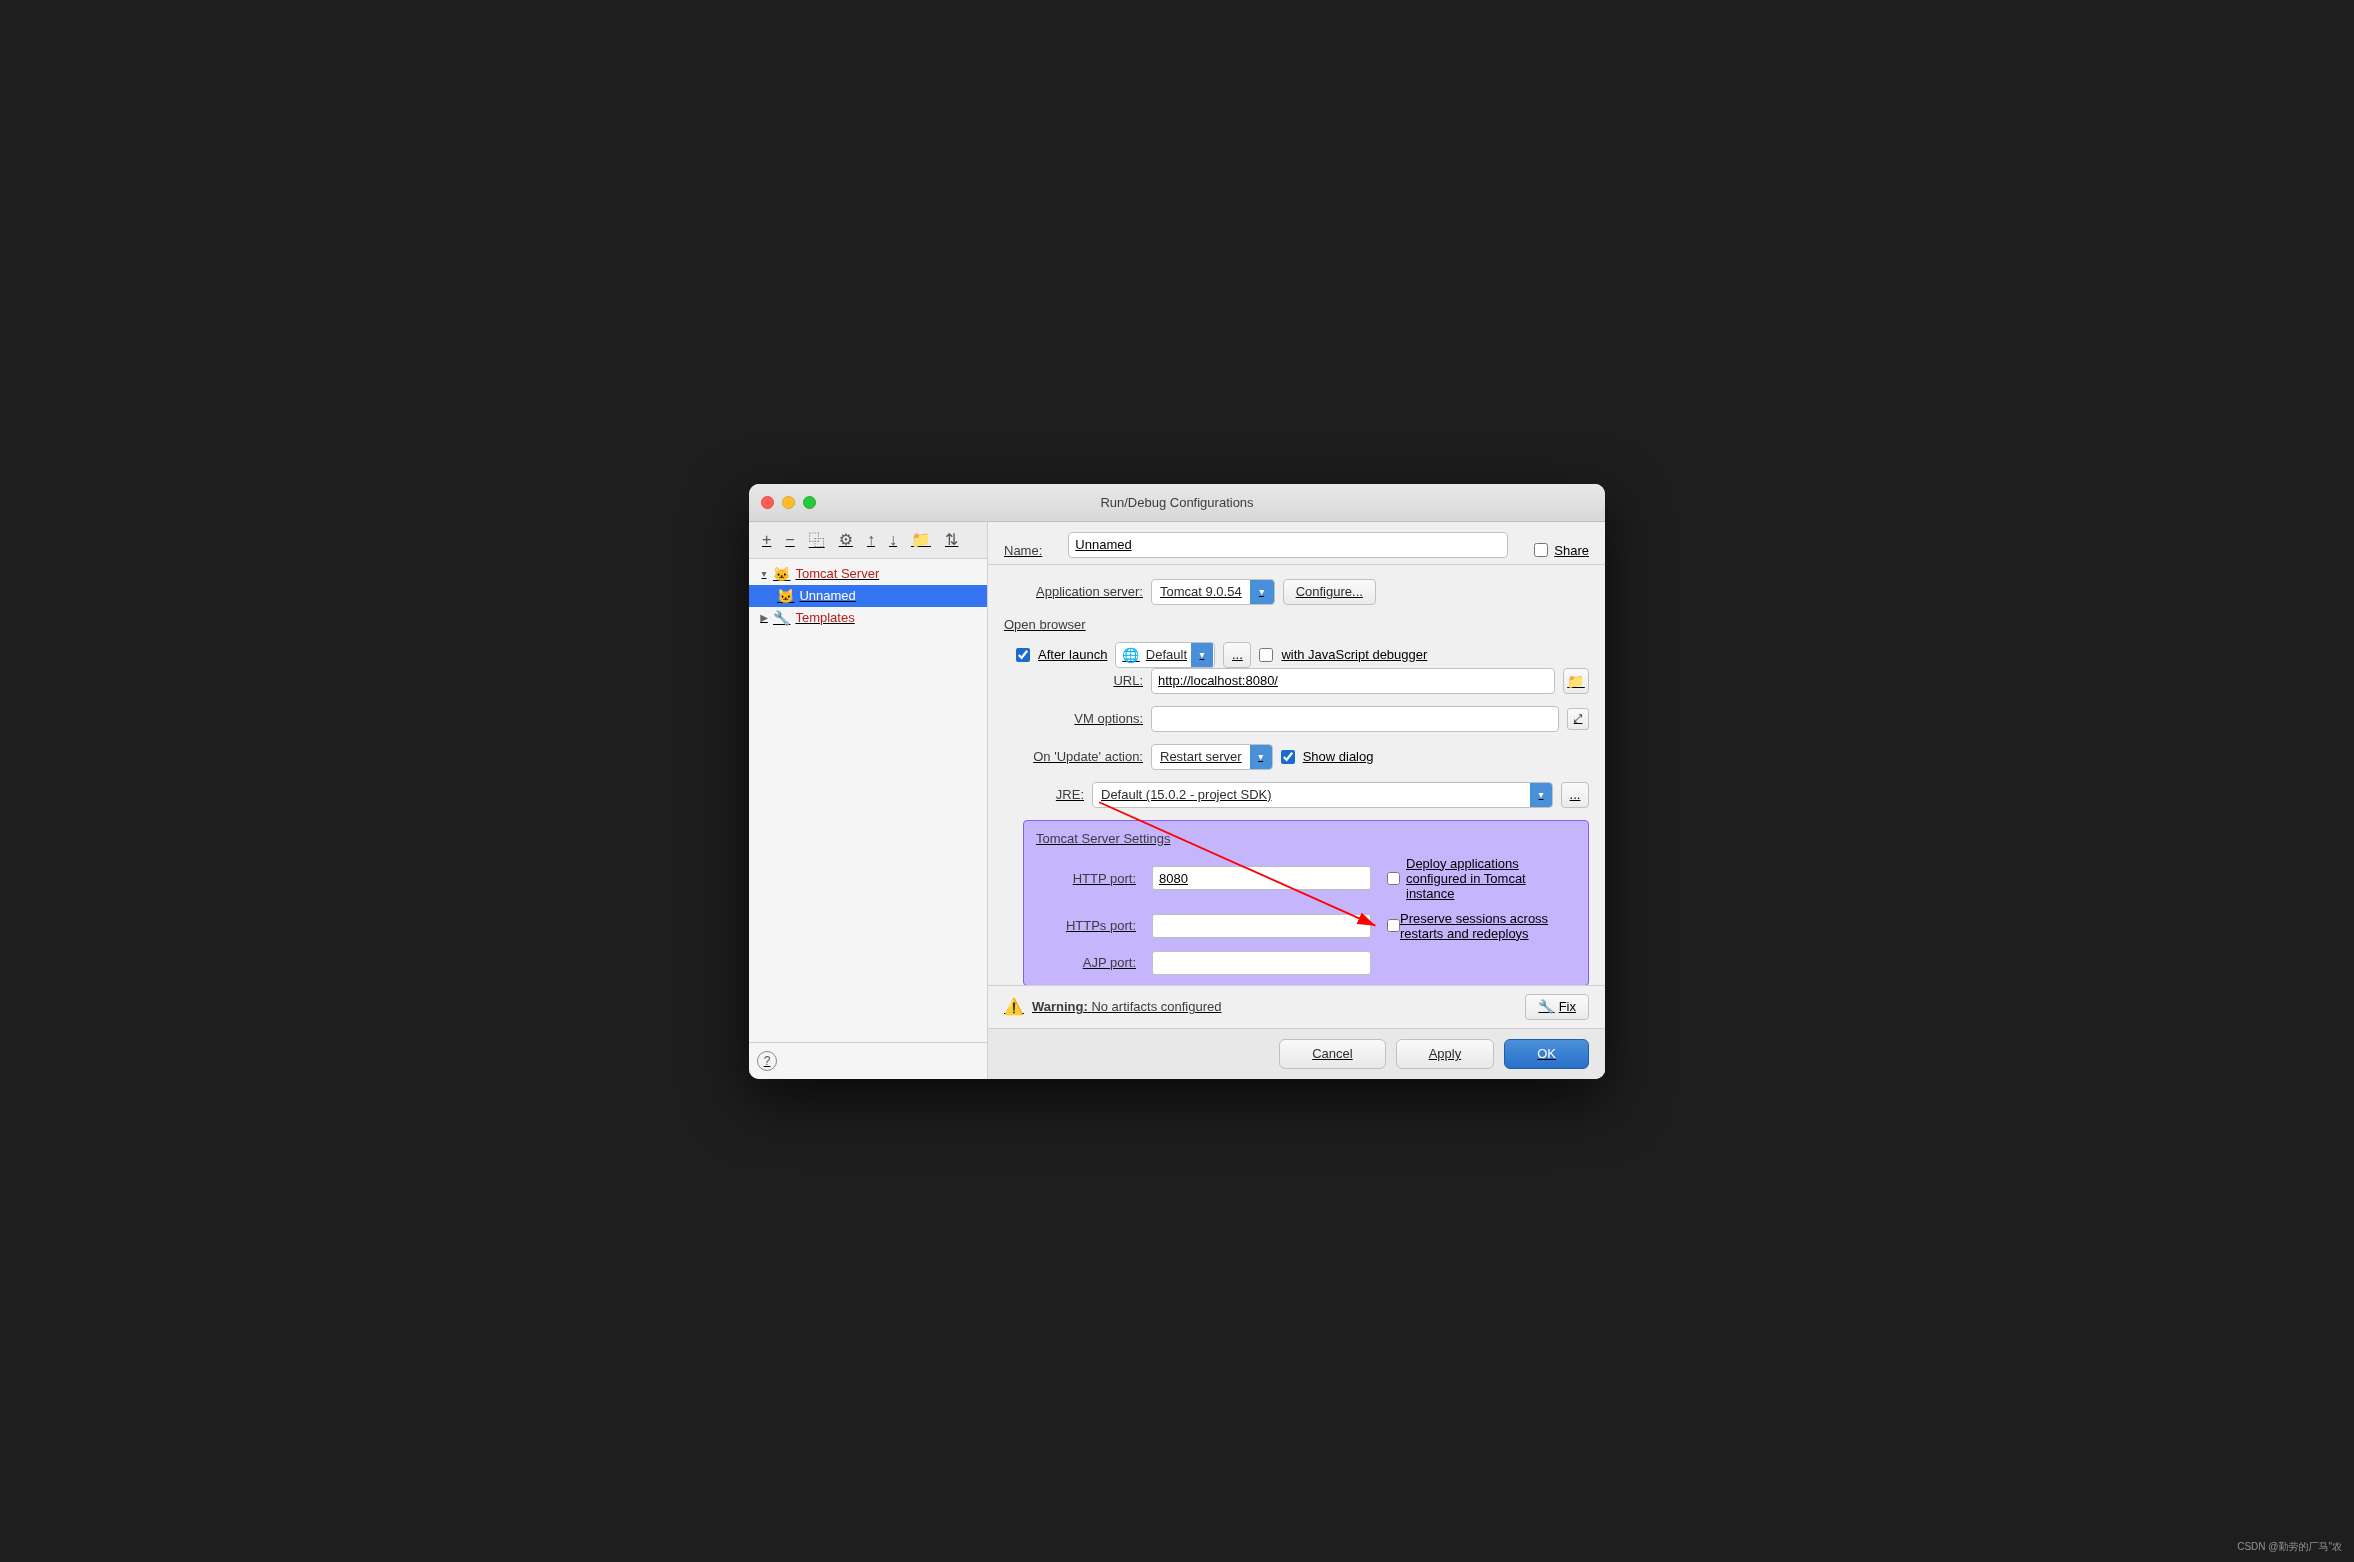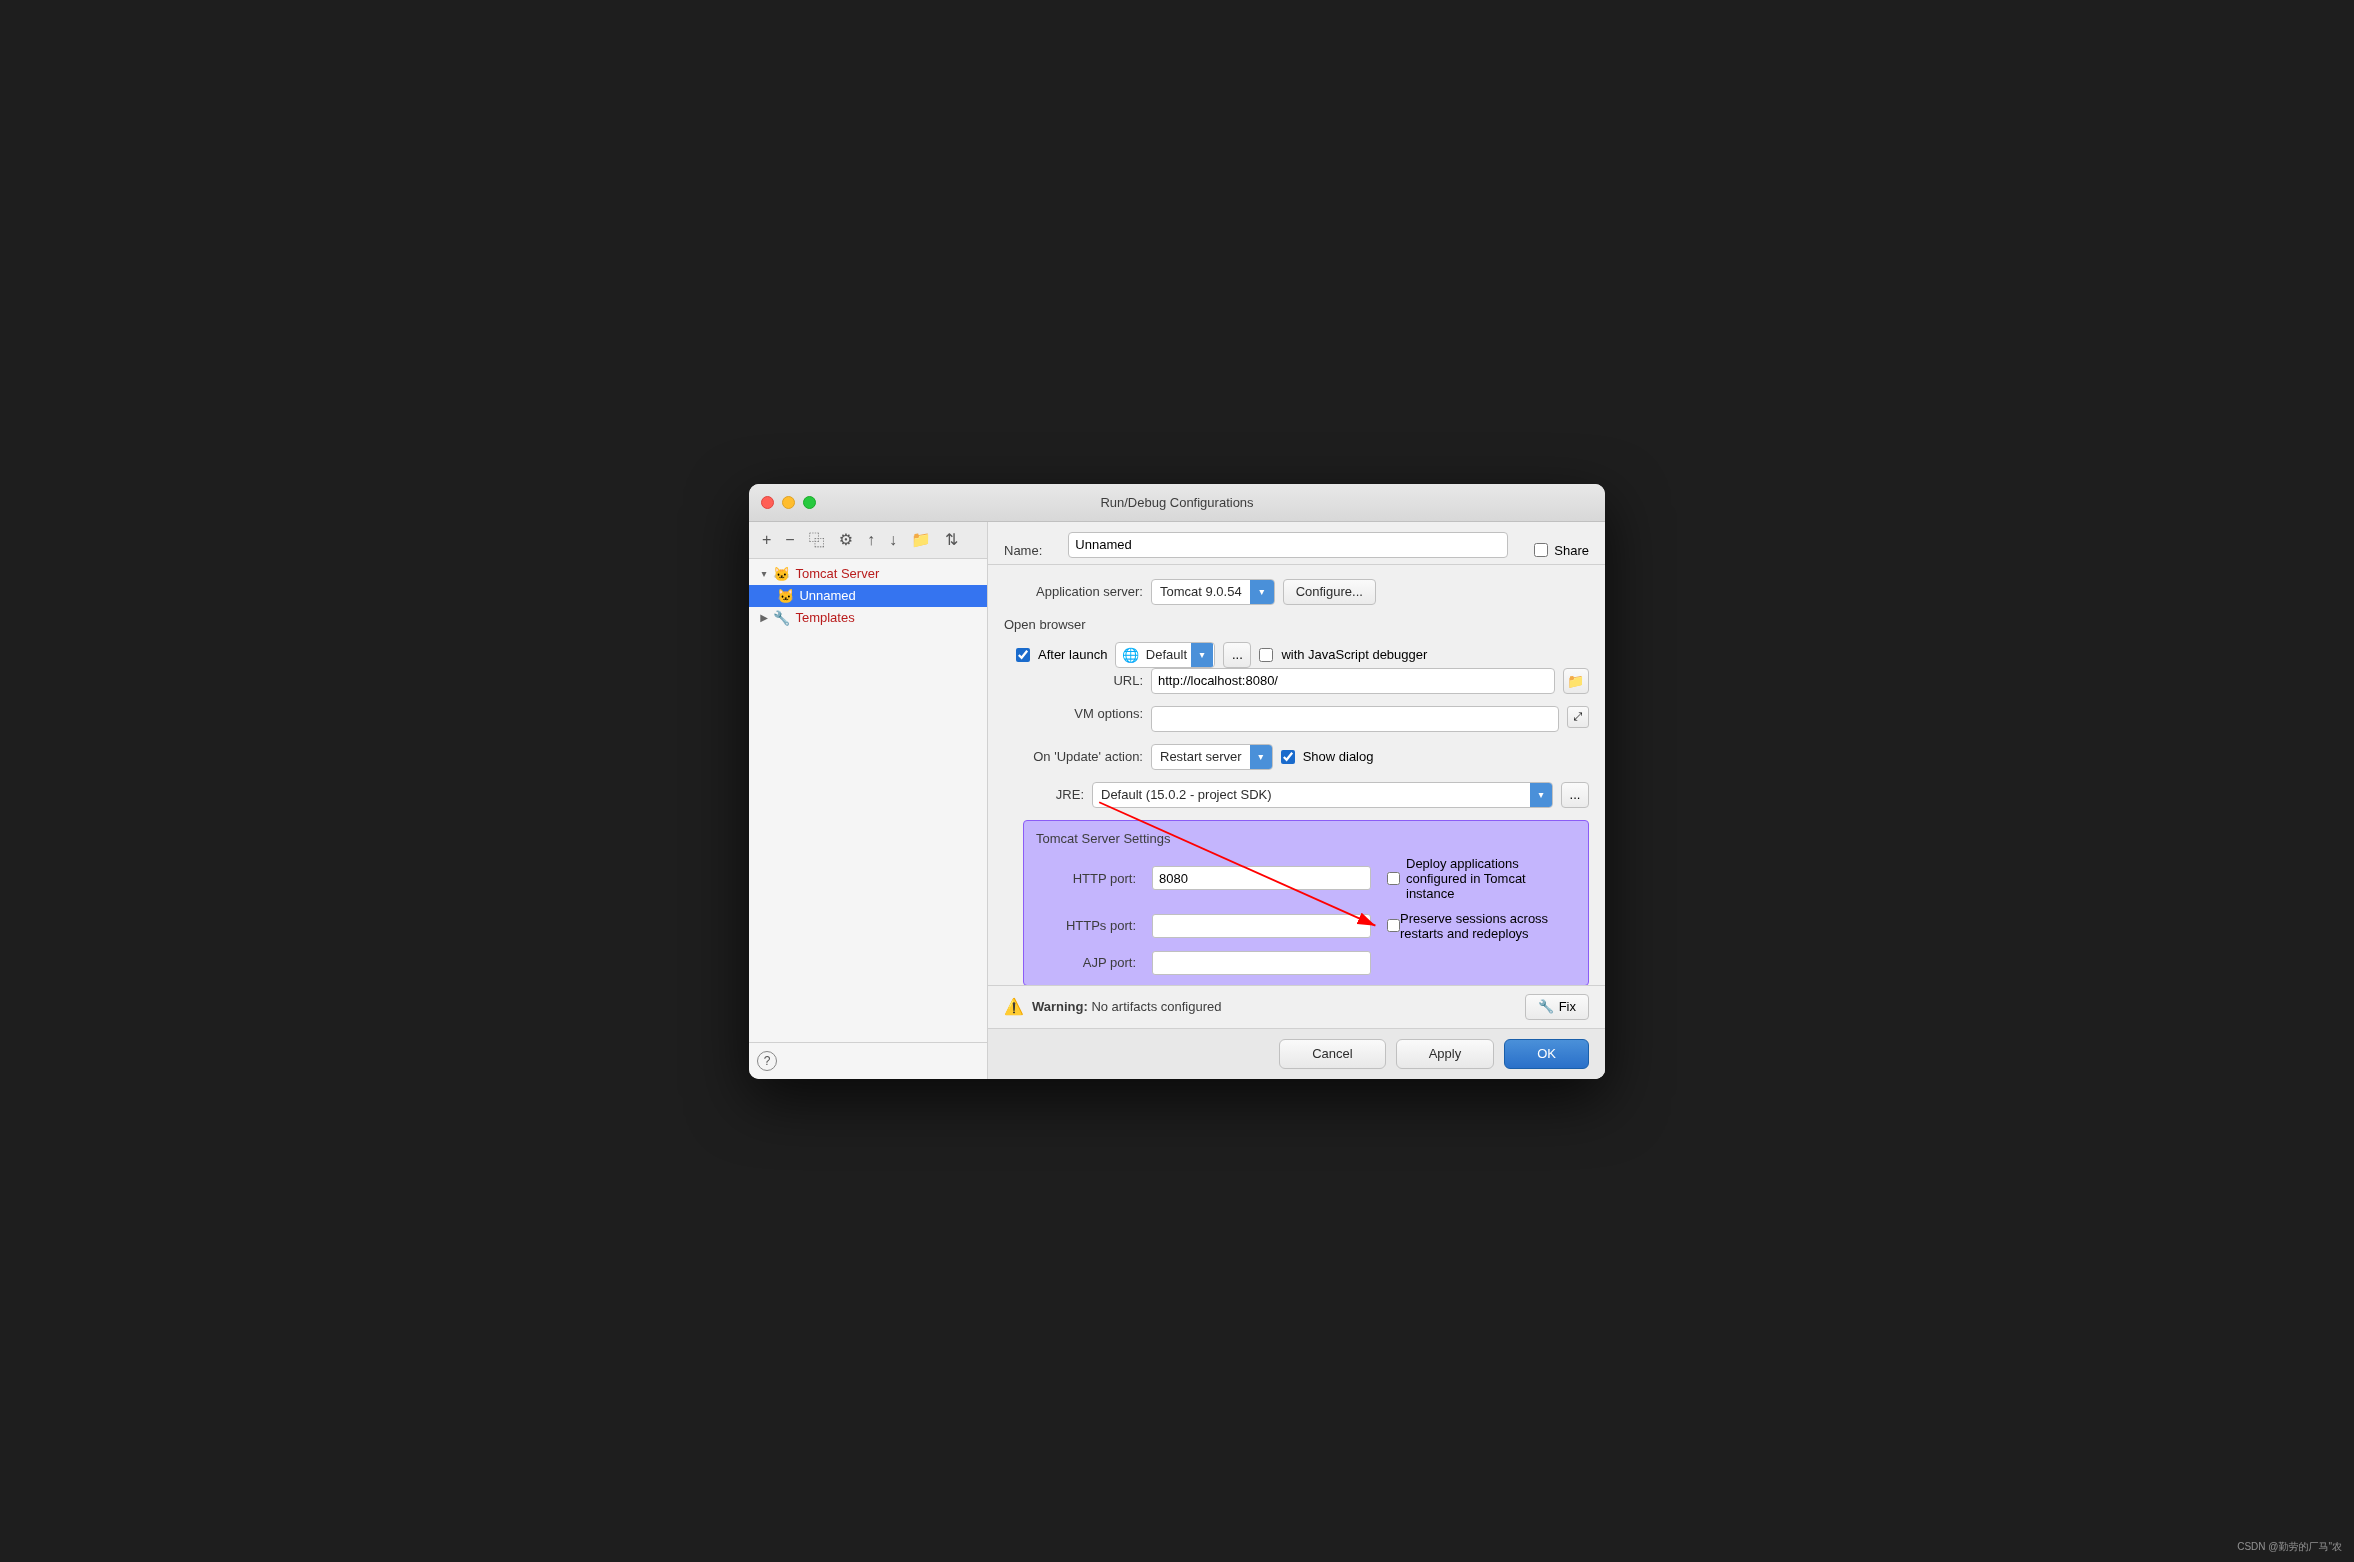--- a/index.html
+++ b/index.html
@@ -12,20 +12,21 @@
       font-family: -apple-system, BlinkMacSystemFont, 'Helvetica Neue', Arial, sans-serif;
       font-size: 13px;
     }
     .window {
       width: 856px;
       background: #f0f0f0;
       border-radius: 10px;
       box-shadow: 0 20px 60px rgba(0,0,0,0.7);
       overflow: hidden;
       position: relative;
+      text-decoration: underline;
     }
     .title-bar {
       background: linear-gradient(to bottom, #e8e8e8, #d8d8d8);
       height: 38px;
       display: flex;
       align-items: center;
       padding: 0 12px;
       border-bottom: 1px solid #c0c0c0;
       position: relative;
     }
@@ -337,20 +338,21 @@
       border-radius: 4px;
       background: linear-gradient(to bottom, #fafafa, #ebebeb);
       cursor: pointer;
       display: flex;
       align-items: center;
       justify-content: center;
       font-size: 14px;
     }
     .vm-row {
       display: flex;
+      align-items: center;
       gap: 8px;
       margin-bottom: 12px;
     }
     .vm-label {
       font-size: 13px;
       color: #3c3c3c;
       min-width: 139px;
       text-align: right;
     }
     .vm-input {

